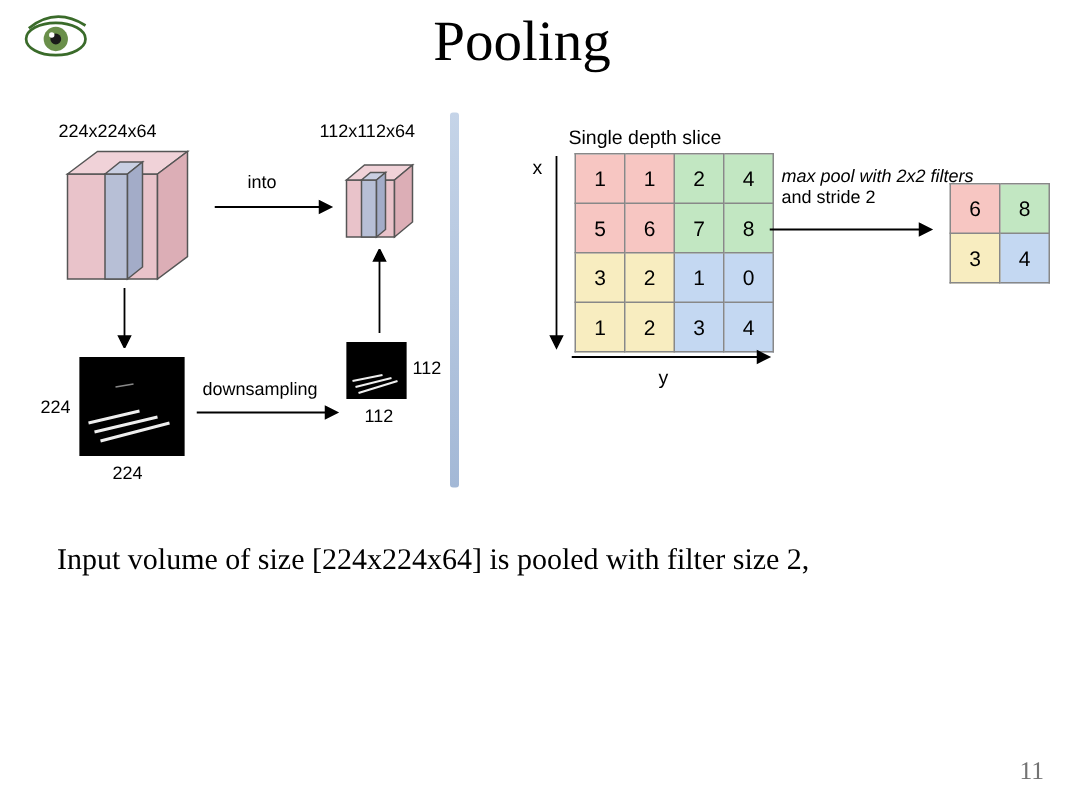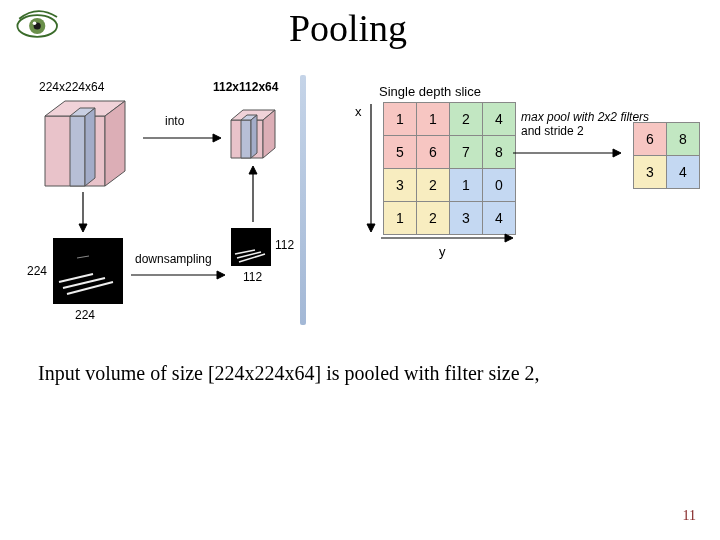--- a/index.html
+++ b/index.html
@@ -109,22 +109,22 @@
     width: 640px;
     font-size: 20px;
     font-family: "Times New Roman", serif;
     color: #000000;
     line-height: 1.3;
   }
   .pagenum {
     position: absolute;
     bottom: 16px;
     right: 24px;
-    font-size: 14px;
-    color: #7f1d1d;
+    font-size: 17px;
+    color: #737373;
     font-family: "Times New Roman", serif;
   }
 </style>
 </head>
 <body>
 
 <svg class="logo" viewBox="0 0 60 40">
   <ellipse cx="28" cy="20" rx="22" ry="12" fill="none" stroke="#3a6b2a" stroke-width="2"></ellipse>
   <circle cx="28" cy="20" r="9" fill="#6a8f4a"></circle>
   <circle cx="28" cy="20" r="4" fill="#1a1a1a"></circle>
@@ -141,21 +141,21 @@
   <div class="vol-label" style="top:0px; left:24px;">224x224x64</div>
   <svg class="box3d" style="top:16px; left:20px;" width="110" height="100">
     <polygon points="10,20 70,20 70,90 10,90" fill="#e9c3ca" stroke="#555"></polygon>
     <polygon points="10,20 30,5 90,5 70,20" fill="#f0d2d8" stroke="#555"></polygon>
     <polygon points="70,20 90,5 90,75 70,90" fill="#dcaeb6" stroke="#555"></polygon>
     <polygon points="35,20 50,20 50,90 35,90" fill="#b7bfd6" stroke="#555"></polygon>
     <polygon points="35,20 45,12 60,12 50,20" fill="#c9cfe2" stroke="#555"></polygon>
     <polygon points="50,20 60,12 60,82 50,90" fill="#a3acc8" stroke="#555"></polygon>
   </svg>
 
-  <div class="vol-label" style="top:0px; left:198px;font-weight:bold;">112x112x64</div>
+  <div class="vol-label" style="top:0px; left:198px;">112x112x64</div>
   <svg class="box3d" style="top:26px; left:210px;" width="70" height="60">
     <polygon points="6,14 38,14 38,52 6,52" fill="#e9c3ca" stroke="#555"></polygon>
     <polygon points="6,14 18,4 50,4 38,14" fill="#f0d2d8" stroke="#555"></polygon>
     <polygon points="38,14 50,4 50,42 38,52" fill="#dcaeb6" stroke="#555"></polygon>
     <polygon points="16,14 26,14 26,52 16,52" fill="#b7bfd6" stroke="#555"></polygon>
     <polygon points="16,14 22,9 32,9 26,14" fill="#c9cfe2" stroke="#555"></polygon>
     <polygon points="26,14 32,9 32,47 26,52" fill="#a3acc8" stroke="#555"></polygon>
   </svg>
 
   <svg class="arrow" style="top:48px; left:128px;" width="80" height="20">

